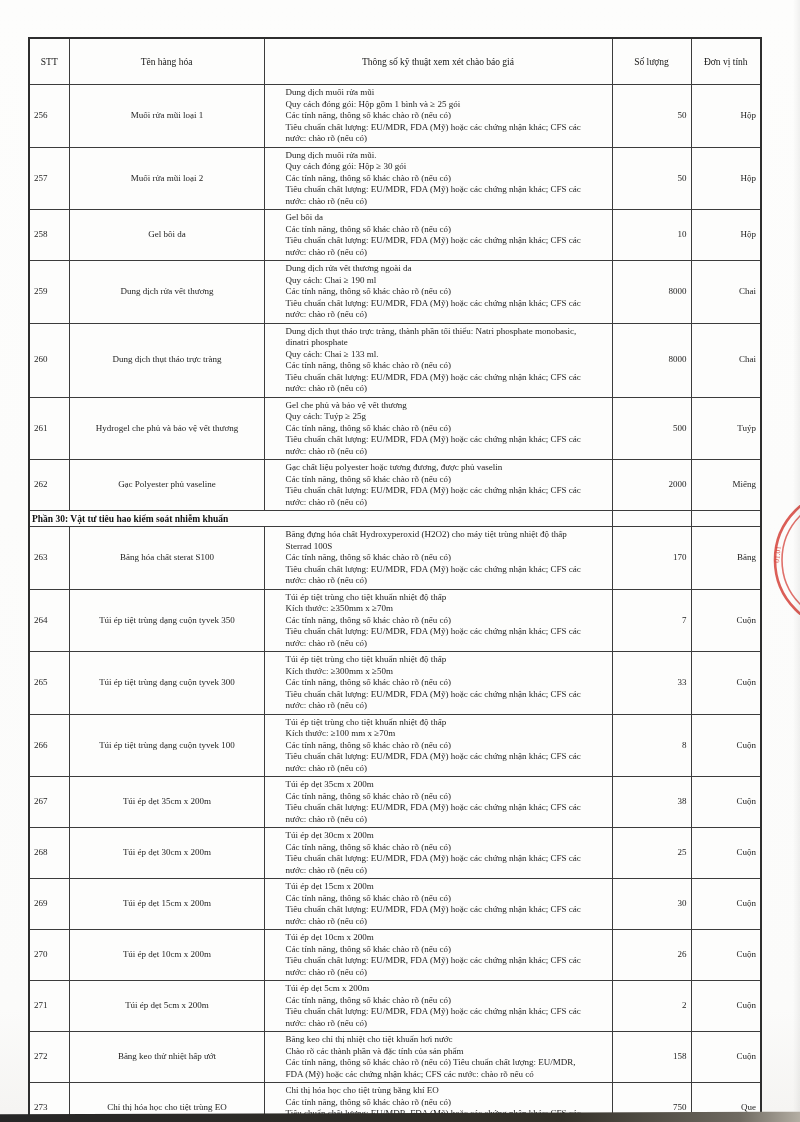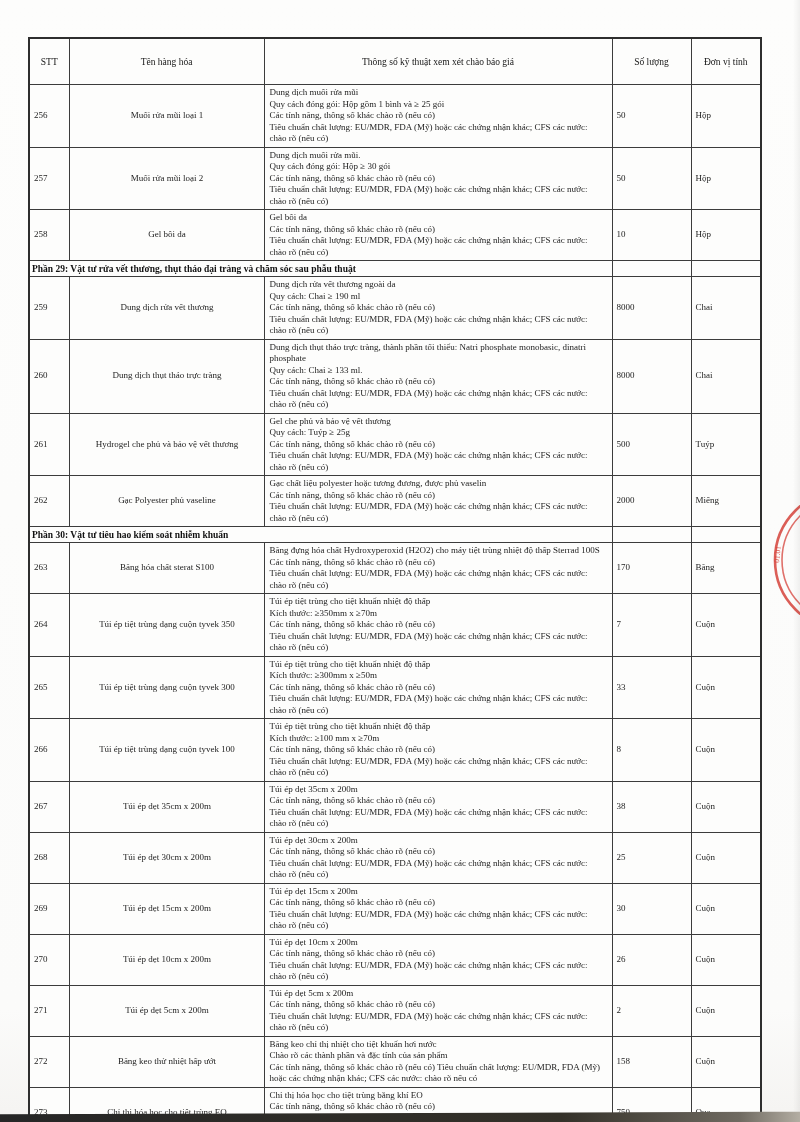--- a/index.html
+++ b/index.html
@@ -32,22 +32,22 @@
   .tbl th{
     height:41px;font-size:9.5px;font-weight:normal;text-align:center;
     padding:2px 3px;color:#161616;
   }
   .tbl td{
     font-size:9px;line-height:11.5px;vertical-align:middle;
     padding:2px 4px;color:#1d1d1d;
   }
   td.stt{padding-left:4px;text-align:left;}
   td.name{padding-left:5px;text-align:center;}
-  td.spec{padding:2px 5px;}
-  td.qty,td.unit{text-align:left;}
+  td.spec{padding:2px 21px;}
+  td.qty,td.unit{text-align:right;}
   tr.section-row td{
     font-weight:bold;font-size:9.5px;line-height:12px;height:13px;
     padding:1px 2px 1px 2px;color:#111;
   }
   .spec-line{margin:0;}
   
   .stamp{position:absolute;right:0;top:505px;width:40px;height:110px;pointer-events:none;}
 </style>
 </head>
 <body>
@@ -103,25 +103,20 @@
       <td class="name">Gel bôi da</td>
       <td class="spec">
             <div class="spec-line">Gel bôi da</div>
             <div class="spec-line">Các tính năng, thông số khác chào rõ (nếu có)</div>
             <div class="spec-line">Tiêu chuẩn chất lượng: EU/MDR, FDA (Mỹ) hoặc các chứng nhận khác; CFS các nước: chào rõ (nếu có)</div>
           </td>
       <td class="qty">10</td>
       <td class="unit">Hộp</td>
     </tr>
 
-    <tr class="section-row">
-      <td colspan="3">Phần 29: Vật tư rửa vết thương, thụt tháo đại tràng và chăm sóc sau phẫu thuật</td>
-      <td></td>
-      <td></td>
-    </tr>
 
     <tr>
       <td class="stt">259</td>
       <td class="name">Dung dịch rửa vết thương</td>
       <td class="spec">
             <div class="spec-line">Dung dịch rửa vết thương ngoài da</div>
             <div class="spec-line">Quy cách: Chai ≥ 190 ml</div>
             <div class="spec-line">Các tính năng, thông số khác chào rõ (nếu có)</div>
             <div class="spec-line">Tiêu chuẩn chất lượng: EU/MDR, FDA (Mỹ) hoặc các chứng nhận khác; CFS các nước: chào rõ (nếu có)</div>
           </td>

